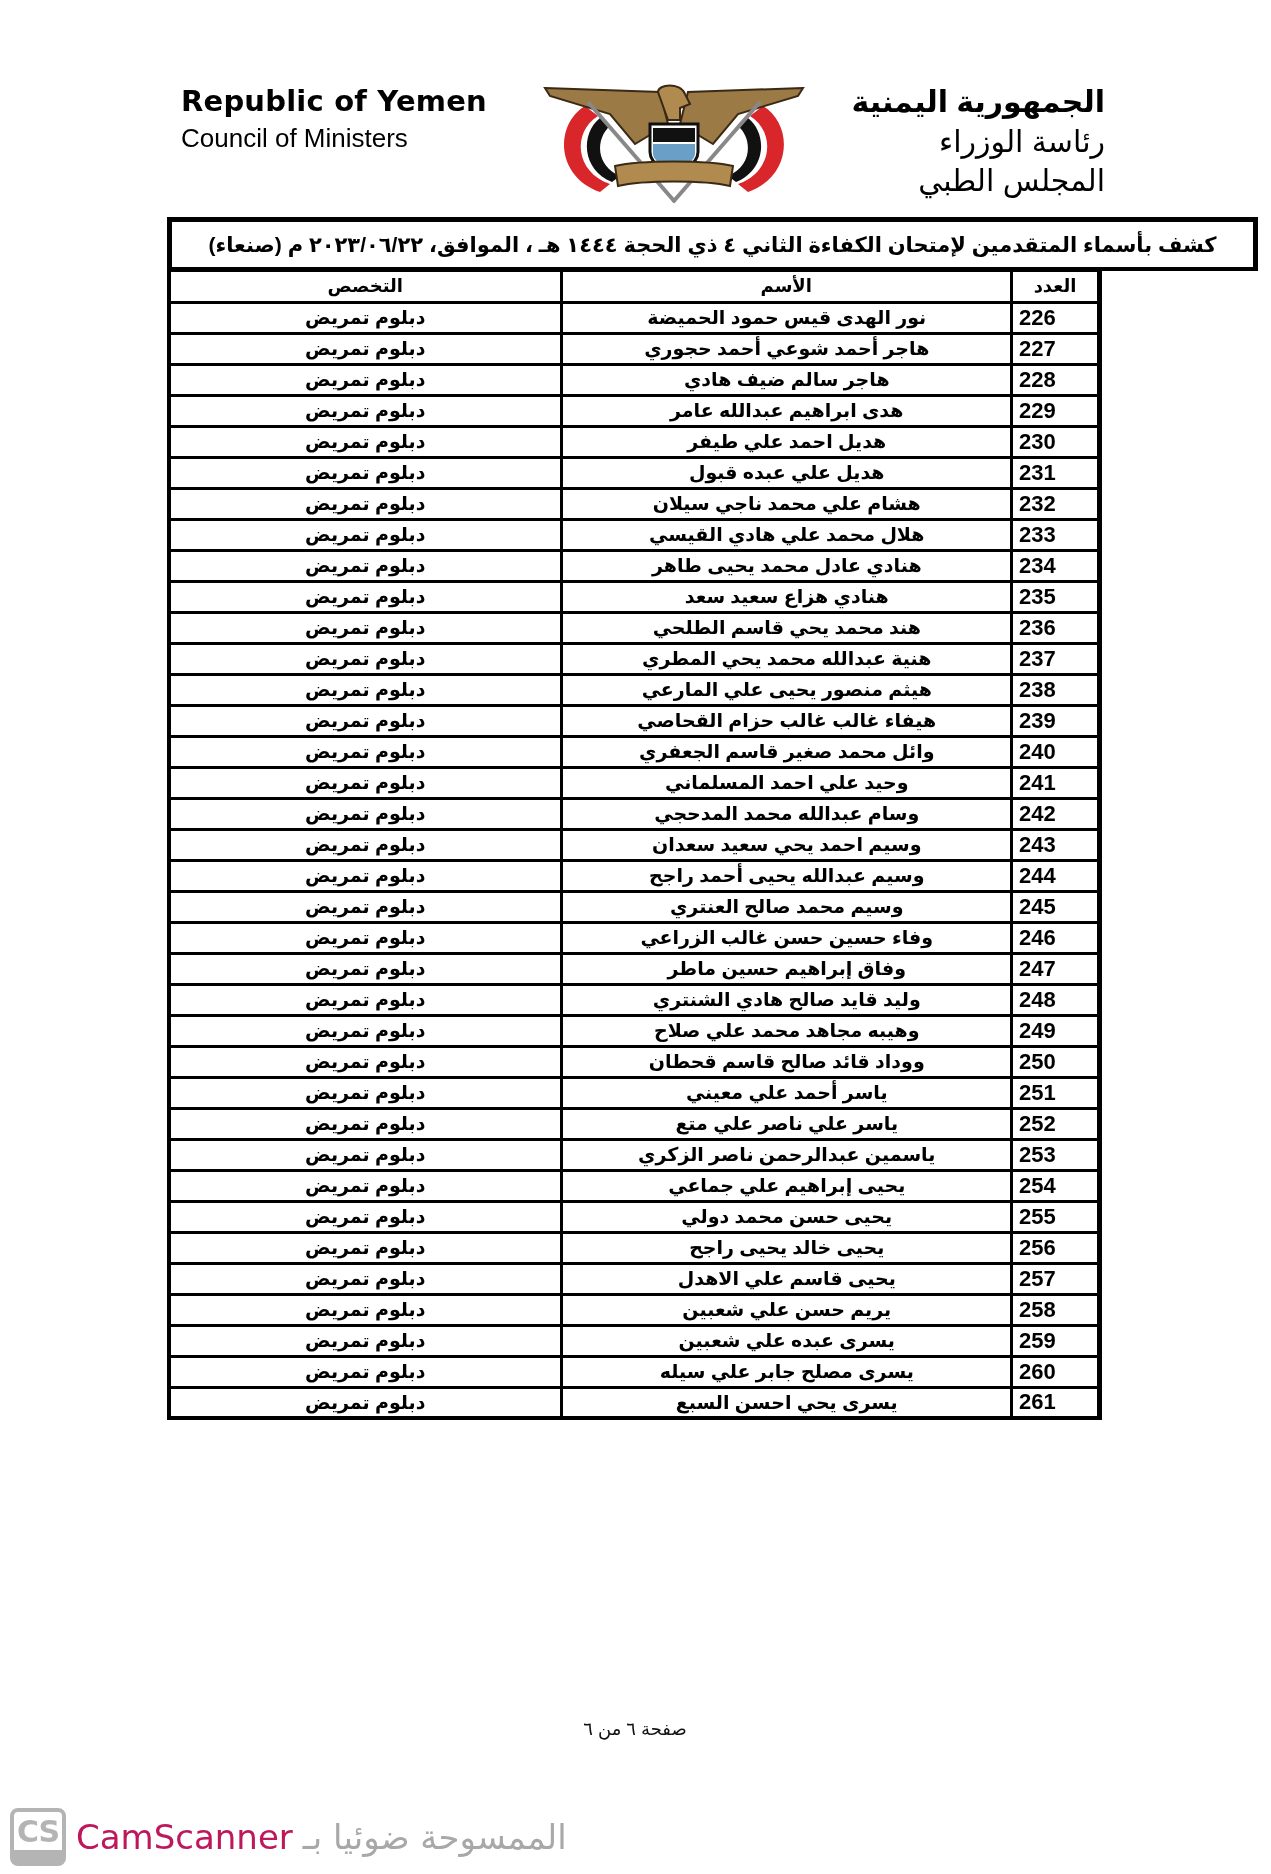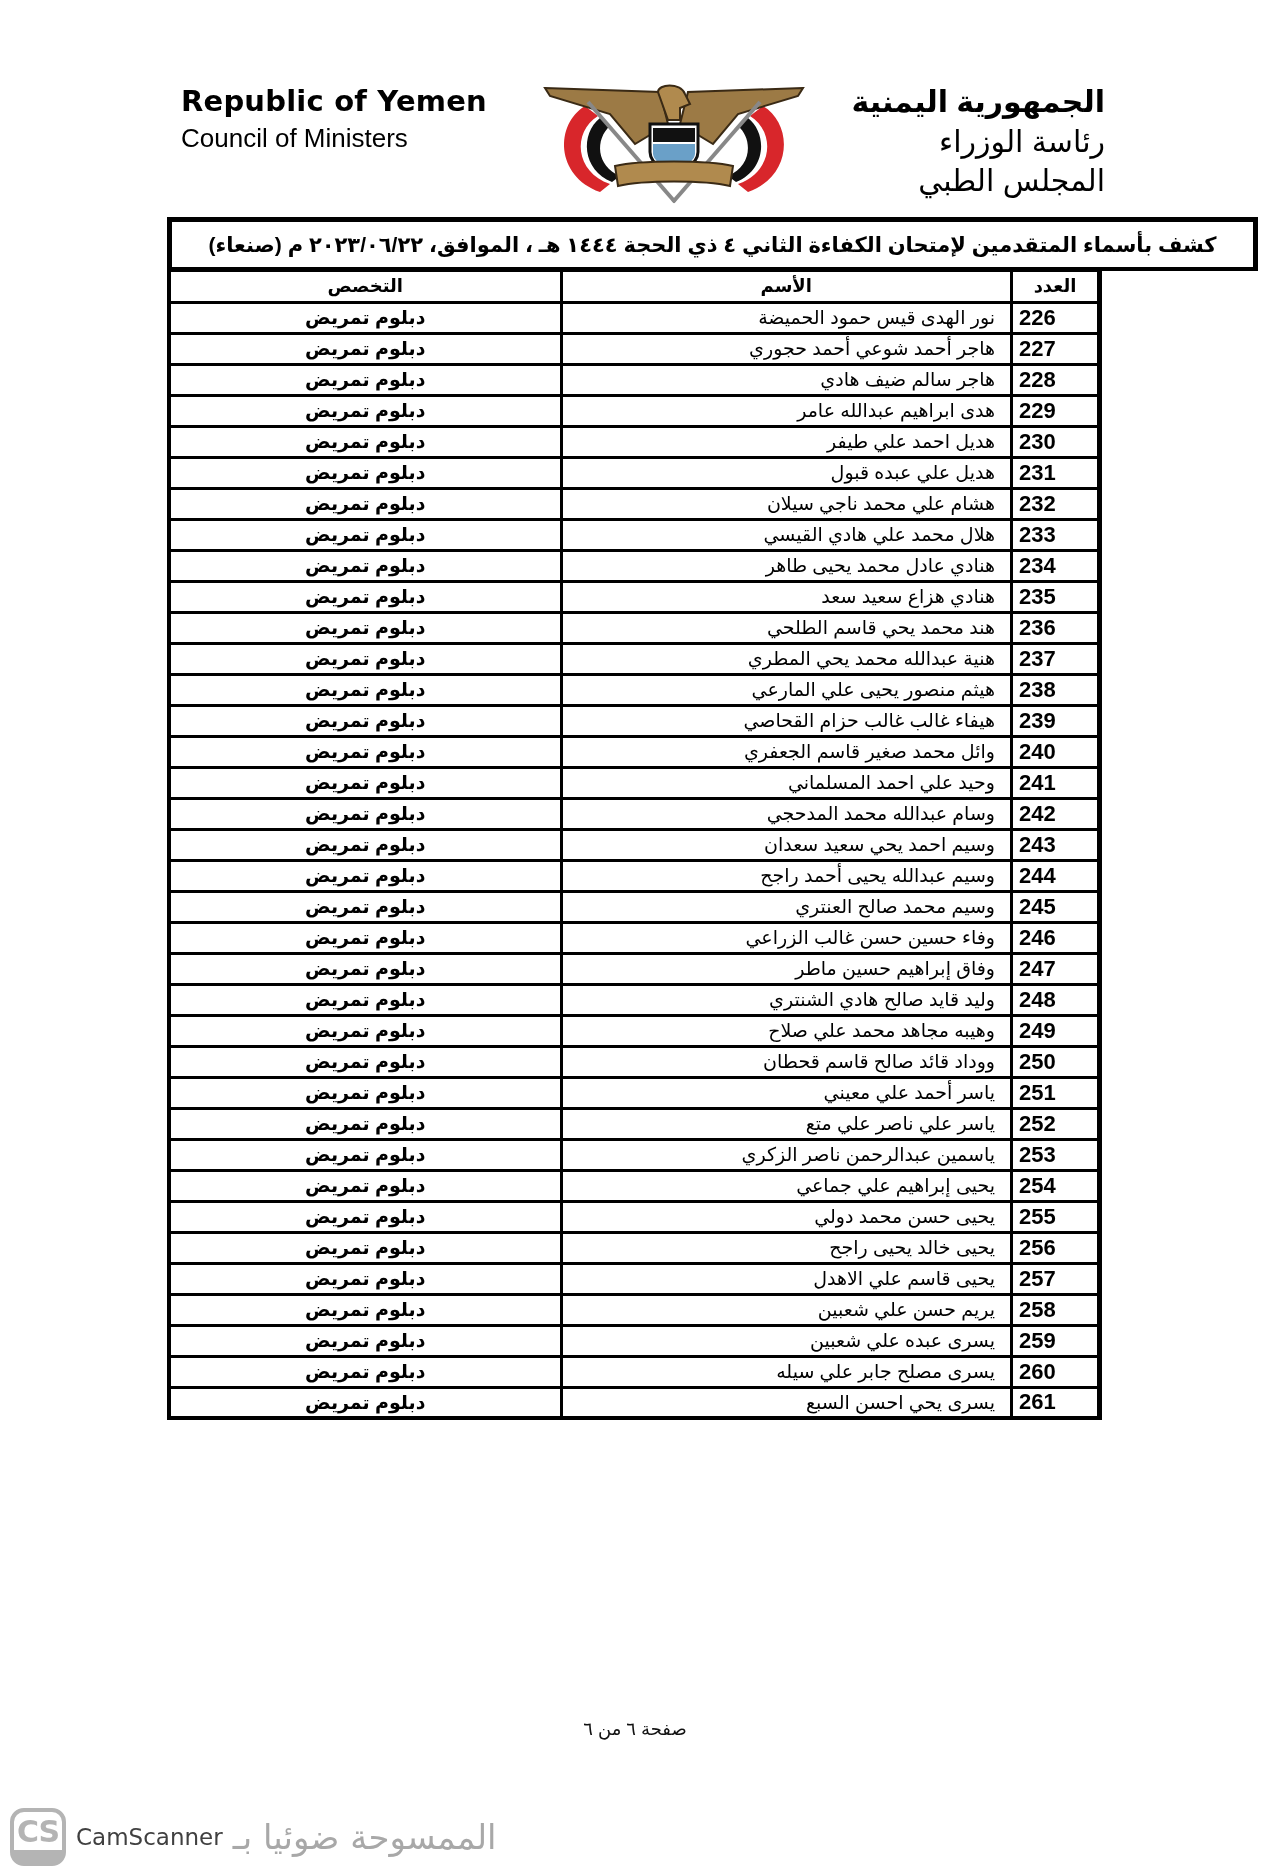--- a/index.html
+++ b/index.html
@@ -20,31 +20,31 @@
   .title-box { position: absolute; left: 167px; top: 217px; width: 1091px; height: 54px;
     border: 5px solid #000; border-bottom-width: 4px; display: flex; align-items: center; justify-content: center; direction: rtl; }
   .title-box span { font-weight: bold; font-size: 21px; white-space: nowrap; }
 
   table.roster { position: absolute; left: 167px; top: 270px; width: 935px; border-collapse: collapse; direction: rtl; table-layout: fixed; }
   table.roster th, table.roster td { border: 3px solid #000; padding: 0 6px; height: 31px; }
   table.roster tr.head th { height: 31px; font-size: 18px; font-weight: bold; text-align: center; border-top-width: 2px; border-bottom-width: 3px; margin-top: 36px; }
   table.roster th.c-num, table.roster td.c-num { width: 88px; text-align: left; border-right-width: 5px; }
   table.roster th.c-spec, table.roster td.c-spec { width: 392px; text-align: center; border-left-width: 4px; }
   table.roster td.c-num { font-family: "Liberation Sans", sans-serif; font-weight: bold; font-size: 22px; }
-  table.roster td.c-name { text-align: right; font-weight: normal; font-size: 19px; white-space: nowrap; padding-right: 15px; }
+  table.roster td.c-name { text-align: center; font-weight: bold; font-size: 19px; white-space: nowrap; padding-right: 5px; }
   table.roster td.c-spec { font-weight: bold; font-size: 19px; }
   table.roster tr:last-child td { border-bottom-width: 4px; }
 
   .page-footer { position: absolute; left: 535px; top: 1718px; width: 200px; text-align: center; direction: rtl; font-size: 18px; color: #111; }
 
   .watermark { position: absolute; left: 10px; top: 1806px; height: 62px; display: flex; align-items: center; gap: 10px; color: #a8a8a8; }
-  .cs-logo { width: 56px; height: 58px; border: 4px solid #b4b4b4; border-radius: 14px; position: relative; display: flex; align-items: flex-start; justify-content: center; background: #fff; }
+  .cs-logo { width: 56px; height: 58px; border: 4px solid #b4b4b4; border-radius: 8px; position: relative; display: flex; align-items: flex-start; justify-content: center; background: #fff; }
   .cs-logo .cs-text { font-family: "DejaVu Sans", sans-serif; font-weight: bold; font-size: 30px; color: #b4b4b4; line-height: 40px; letter-spacing: -1px; }
   .cs-logo .cs-bar { position: absolute; left: 0; right: 0; bottom: 0; height: 12px; background: #b4b4b4; }
-  .wm-en { font-family: "DejaVu Sans", sans-serif; font-size: 23px; color: #404040; }
+  .wm-en { font-family: "DejaVu Sans", sans-serif; font-size: 34px; color: #be185d; }
   .wm-ar { font-family: "DejaVu Sans", sans-serif; font-size: 34px; color: #a8a8a8; direction: rtl; }
 </style>
 </head>
 <body>
 
 <div class="en-header">
   <div class="l1">Republic of Yemen</div>
   <div class="l2">Council of Ministers</div>
 </div>
 

